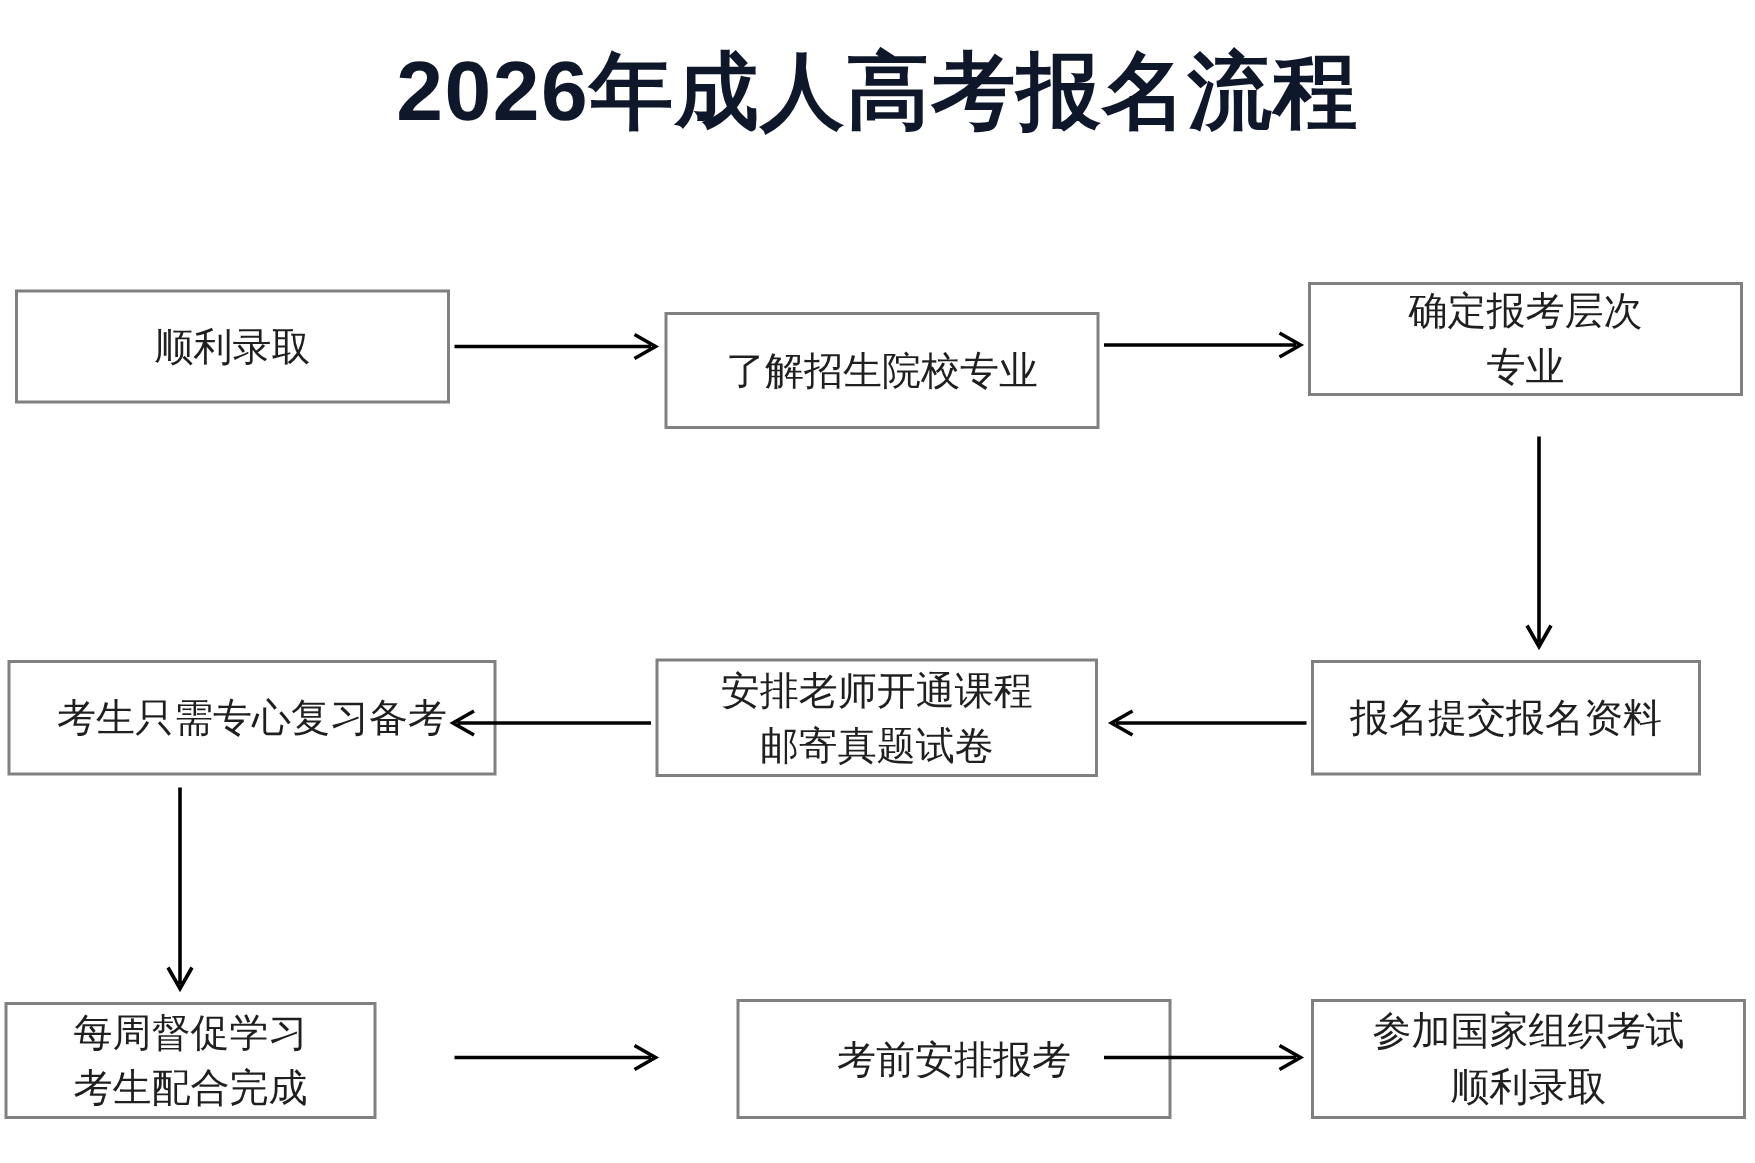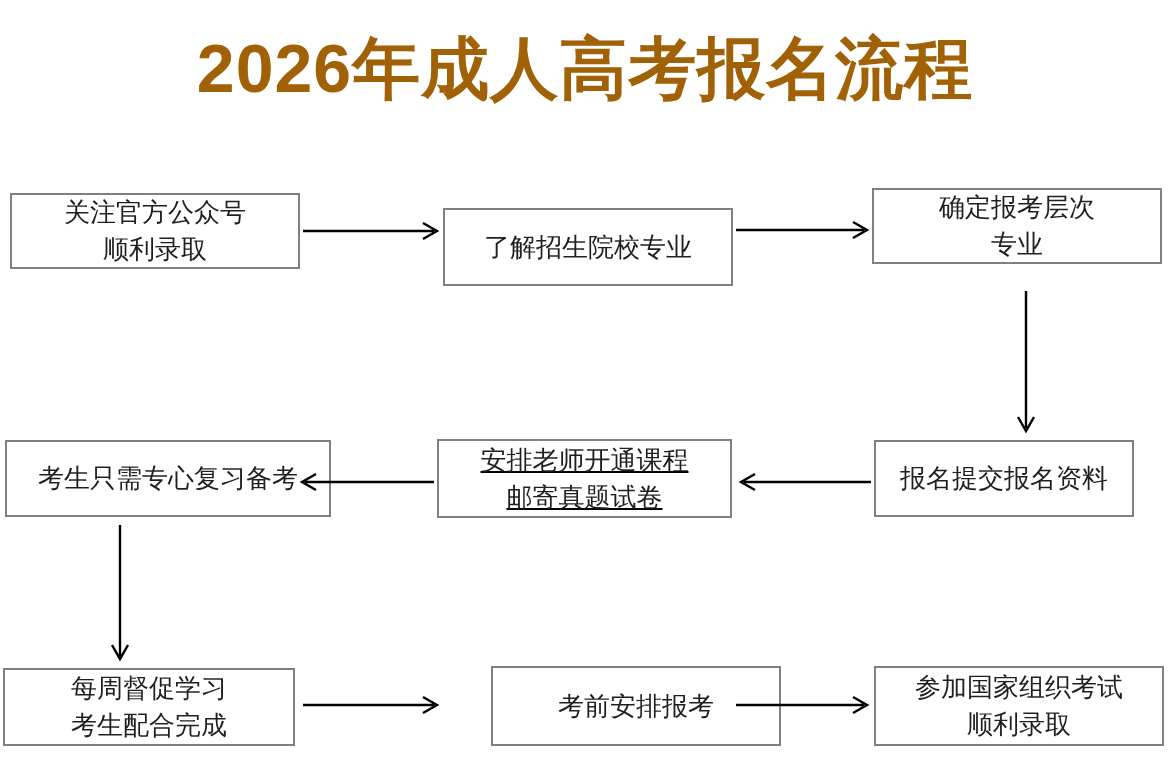--- a/index.html
+++ b/index.html
@@ -4,21 +4,21 @@
 <style>
   html, body { margin:0; padding:0; }
   body {
     width:1170px; height:775px; position:relative;
     background:#ffffff; overflow:hidden;
     font-family:"Liberation Sans", sans-serif;
   }
   .title {
     position:absolute; left:0; right:0; top:24px;
     text-align:center;
-    font-size:68px; font-weight:900; color:#a16207;
+    font-size:56px; font-weight:900; color:#0f172a;
     letter-spacing:1px; white-space:nowrap;
   }
   .box {
     position:absolute;
     border:2px solid #808080;
     background:#ffffff;
     display:flex; flex-direction:column;
     align-items:center; justify-content:center;
     box-sizing:border-box;
   }
@@ -27,43 +27,42 @@
     font-size:26px; line-height:37px;
     color:#1f1f1f; font-weight:400;
     white-space:nowrap; text-align:center;
   }
   
   .b1 { left:10px;  top:193px; width:290px; height:76px; }
   .b2 { left:443px; top:208px; width:290px; height:78px; }
   .b3 { left:872px; top:188px; width:290px; height:76px; }
   
   .b4 { left:874px; top:440px; width:260px; height:77px; }
-  .b5 { left:437px; top:439px; width:295px; height:79px;text-decoration:underline; }
+  .b5 { left:437px; top:439px; width:295px; height:79px; }
   .b6 { left:5px;   top:440px; width:326px; height:77px; }
   
-  .b7 { left:3px;   top:668px; width:292px; height:78px; }
+  .b7 { left:3px;   top:668px; width:248px; height:78px; }
   .b8 { left:443px; top:666px; width:290px; height:80px;margin-left:48px; }
   .b9 { left:874px; top:666px; width:290px; height:80px; }
 
   svg.arrows {
     position:absolute; left:0; top:0;
     width:1170px; height:775px;
     pointer-events:none;
   }
   svg.arrows path {
     stroke:#000000; stroke-width:2.4; fill:none;
   }
 </style>
 </head>
 <body>
 
 <div class="title">2026年成人高考报名流程</div>
 
 <div class="box b1">
-  <span class="line">关注官方公众号</span>
   <span class="line">顺利录取</span>
 </div>
 <div class="box b2">
   <span class="line">了解招生院校专业</span>
   <span class="line"></span>
 </div>
 <div class="box b3">
   <span class="line">确定报考层次</span>
   <span class="line">专业</span>
 </div>

